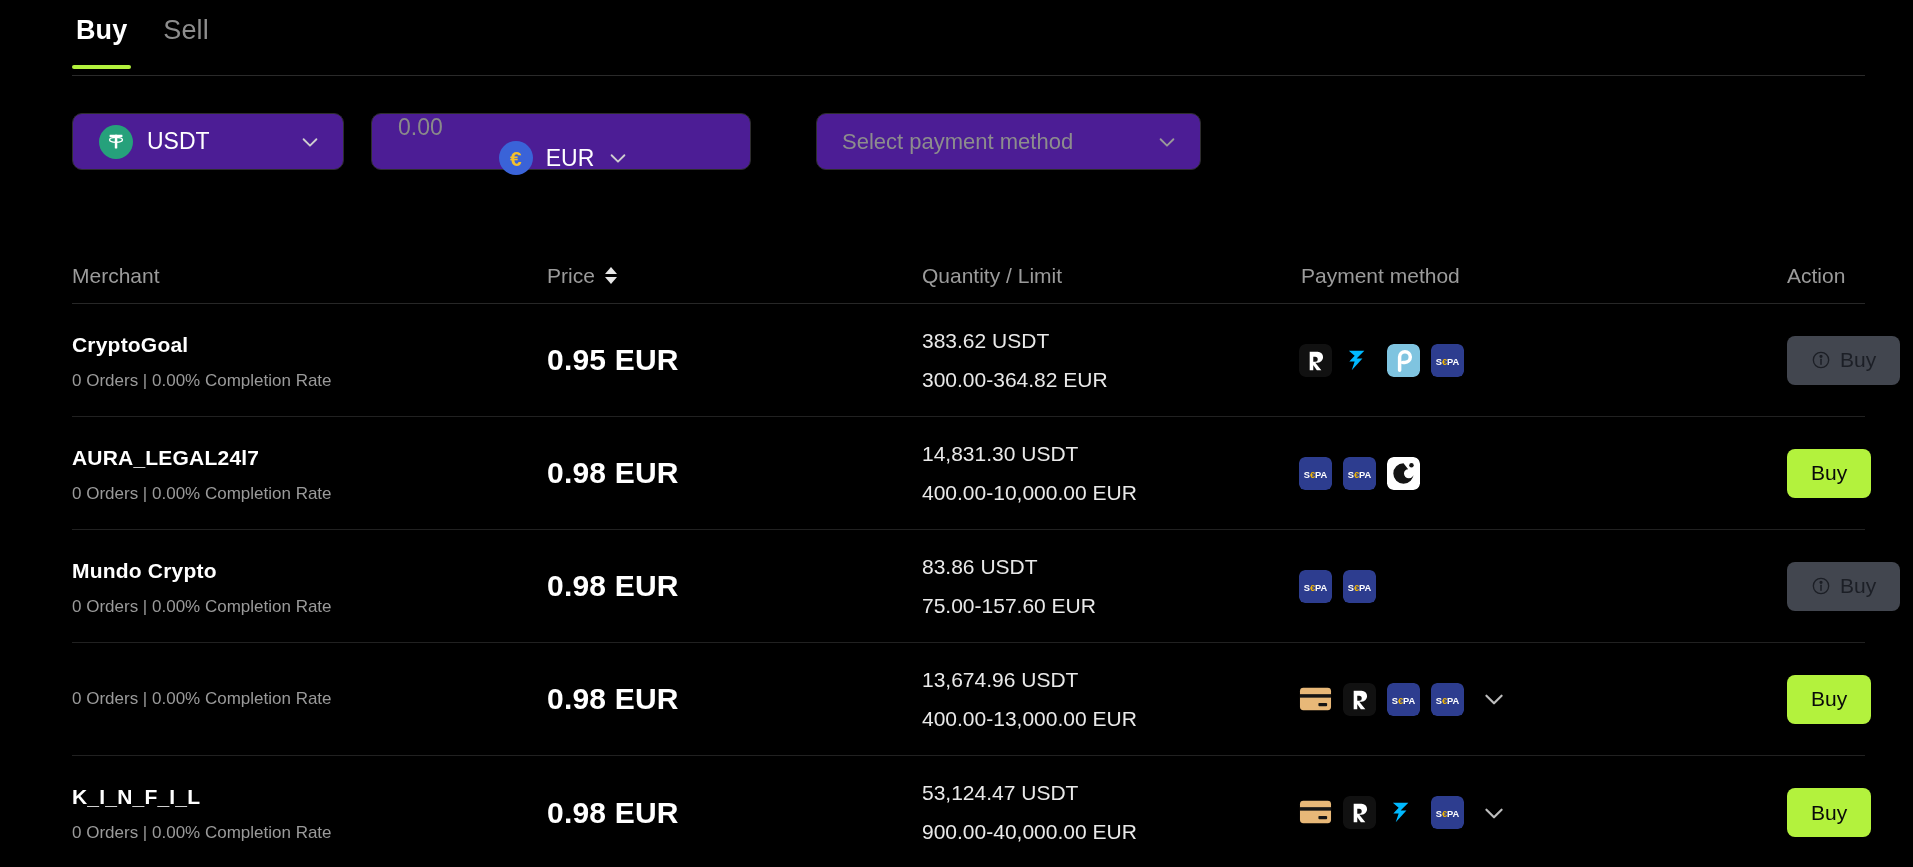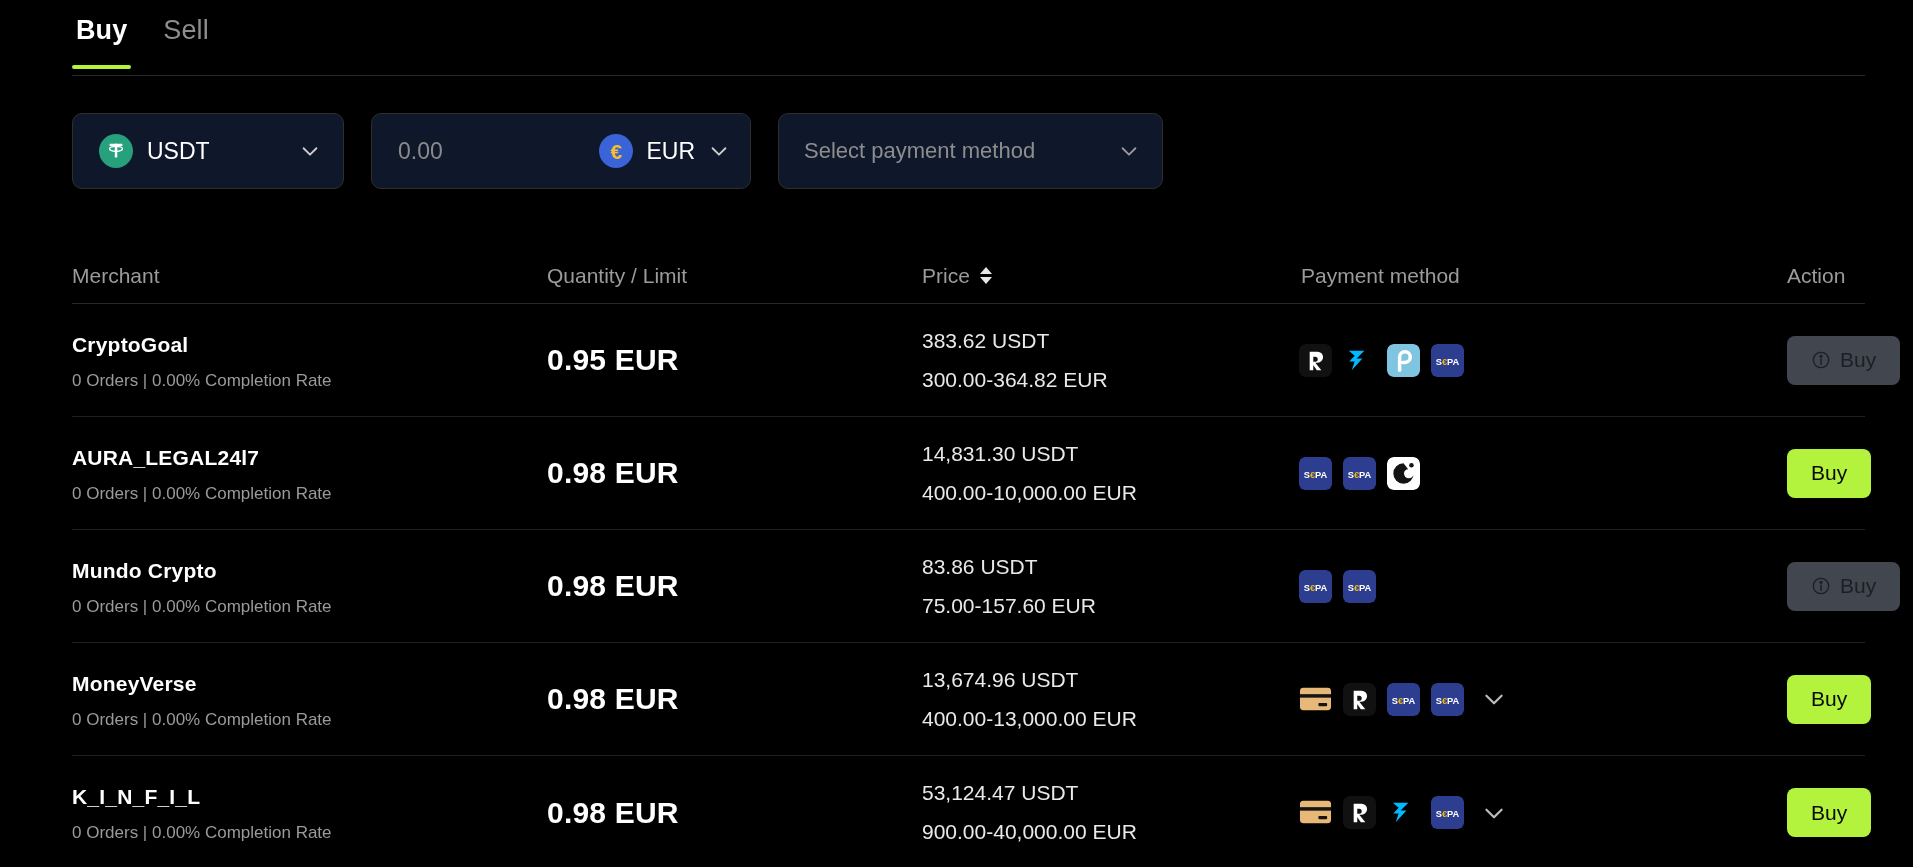--- a/index.html
+++ b/index.html
@@ -50,31 +50,31 @@
 
   
   .filters {
     position: absolute;
     left: 72px; top: 113px;
     display: flex;
     align-items: center;
     gap: 27px;
   }
   .field {
-    height: 76px;
+    height: 57px;
     border: 1px solid #2e2e2e;
     border-radius: 10px;
-    background: #0f172a;
+    background: #4c1d95;
     display: flex;
     align-items: center;
     cursor: pointer;
   }
   .field.coin { width: 272px; padding: 0 22px 0 26px; gap: 14px; }
-  .field.amount { width: 380px; padding: 0 20px 0 26px; }
-  .field.paymethod { width: 385px; padding: 0 22px 0 25px; }
+  .field.amount { width: 380px; padding: 0 20px 0 26px; flex-direction: column; }
+  .field.paymethod { width: 385px; padding: 0 22px 0 25px; margin-left: 38px; }
 
   .coin-icon {
     width: 34px; height: 34px;
     border-radius: 50%;
     background: #26a17b;
     display: flex; align-items: center; justify-content: center;
     flex: 0 0 auto;
   }
   .coin-icon svg { display: block; }
   .coin-label { font-size: 23px; color: #ffffff; flex: 1 1 auto; }
@@ -253,28 +253,28 @@
           <path d="M5 9l7 7 7-7"></path>
         </svg>
     </div>
 
   </div>
 
   <div class="table">
 
     <div class="grid thead">
       <div class="th">Merchant</div>
-      <div class="th">Quantity / Limit</div>
       <div class="th price">
         <span>Price</span>
         <span class="sort-ico">
             <i class="up"></i>
             <i class="dn"></i>
           </span>
       </div>
+      <div class="th">Quantity / Limit</div>
       <div class="th pm">Payment method</div>
       <div class="th action">Action</div>
     </div>
 
     <div id="rows-container">
         <div class="grid trow">
           <div>
             <div class="merchant-name">CryptoGoal</div>
             <div class="merchant-meta">0 Orders | 0.00% Completion Rate</div>
           </div>
@@ -369,21 +369,20 @@
                 <circle cx="12" cy="12" r="9.2"></circle>
                 <line x1="12" y1="11" x2="12" y2="17"></line>
                 <circle cx="12" cy="7.6" r="1.15" class="dot"></circle>
               </svg>
               <span>Buy</span>
             </button>
           </div>
         </div>
         <div class="grid trow">
           <div>
-            <div class="merchant-name">MoneyVerse</div>
             <div class="merchant-meta">0 Orders | 0.00% Completion Rate</div>
           </div>
           <div class="price-val">0.98 EUR</div>
           <div>
             <div class="qty-top">13,674.96 USDT</div>
             <div class="qty-bot">400.00-13,000.00 EUR</div>
           </div>
           <div class="pm-cell">
             <svg viewBox="0 0 34 34" class="pm-ico">
               <rect x="1" y="5" width="32" height="23" rx="3.5" fill="#e8b878"></rect>

